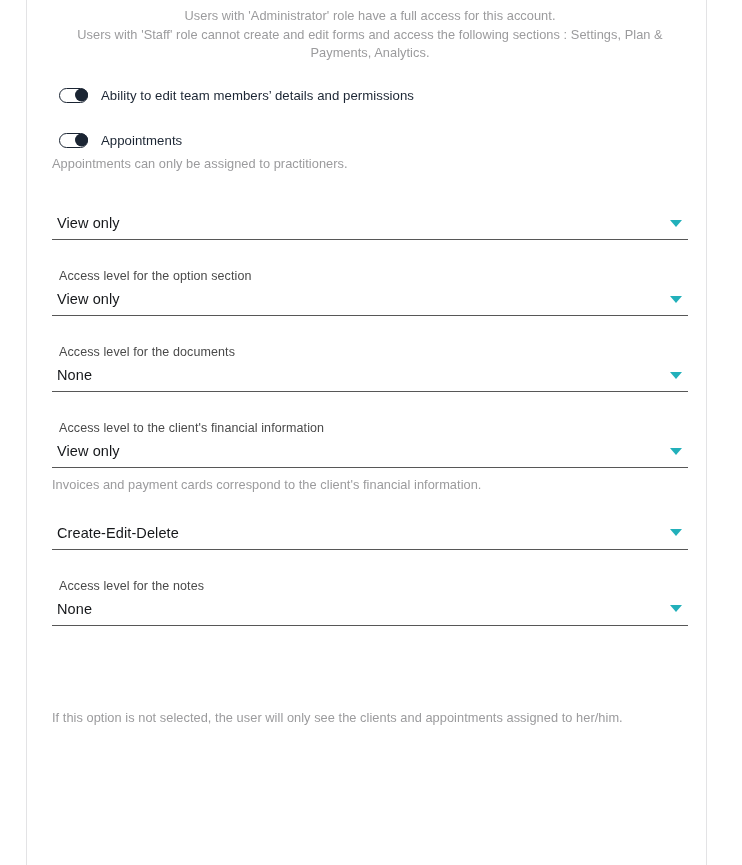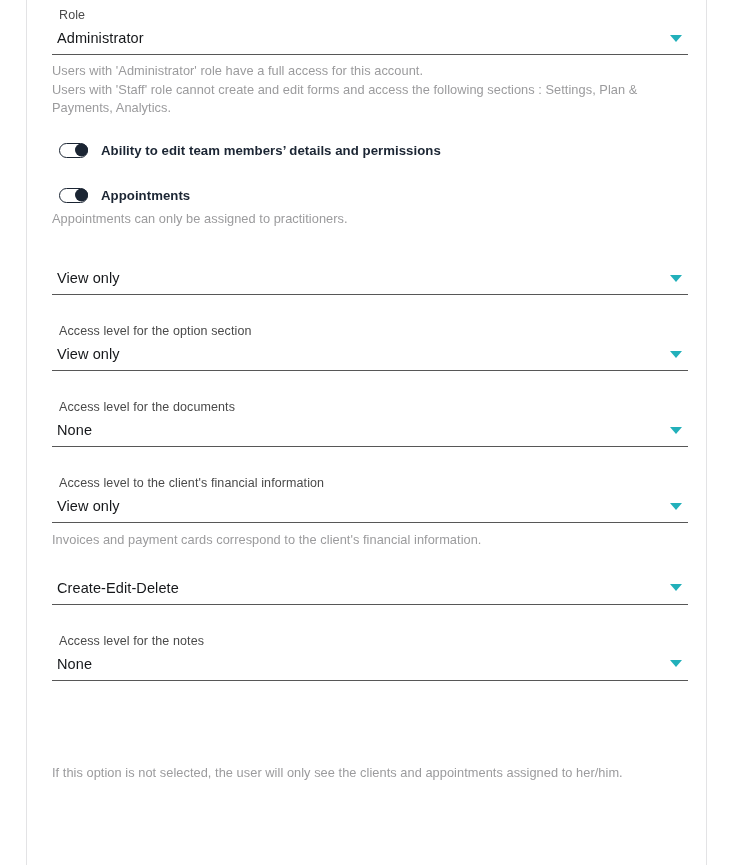--- a/index.html
+++ b/index.html
@@ -77,21 +77,21 @@
   }
 
   
   .hint {
     font-size: 12.8px;
     line-height: 18.5px;
     color: #9b9b9d;
     letter-spacing: .05px;
     margin: 0;
   }
-  .hint-block { padding-top: 7px; }
+  .hint-block { padding-top: 7px; text-align: center; }
 
   
   .toggle-row {
     display: flex;
     align-items: center;
     padding-left: 7px;
   }
   .toggle {
     position: relative;
     width: 29px;
@@ -108,21 +108,21 @@
     top: 50%;
     transform: translateY(-50%);
     width: 13px;
     height: 13px;
     border-radius: 50%;
     background: #1b2533;
   }
   .toggle.on .knob { right: -0.6px; }
   .toggle-label {
     font-size: 13.2px;
-    font-weight: bold;
+    font-weight: normal;
     color: #1b2533;
     letter-spacing: .05px;
     line-height: 17px;
   }
 
   
   .sp-28 { height: 28px; }
   .sp-24 { height: 24px; }
   .sp-21 { height: 21px; }
   .sp-16 { height: 16px; }
@@ -132,27 +132,20 @@
   .sp-5  { height: 5px;  }
   .sp-38 { height: 38px; }
 </style>
 </head>
 <body>
 
 <div id="panel-frame"></div>
 
 <div id="form-body">
 
-  <div class="field">
-    <span class="field-label">Role</span>
-    <div class="field-value-row">
-      <span class="field-value">Administrator</span>
-      <span class="caret"></span>
-    </div>
-  </div>
 
   <div class="hint-block">
     <p class="hint">Users with 'Administrator' role have a full access for this account.</p>
     <p class="hint">Users with 'Staff' role cannot create and edit forms and access the following sections : Settings, Plan &amp; Payments, Analytics.</p>
   </div>
 
   <div class="sp-24"></div>
 
   <div class="toggle-row">
     <span class="toggle on">

